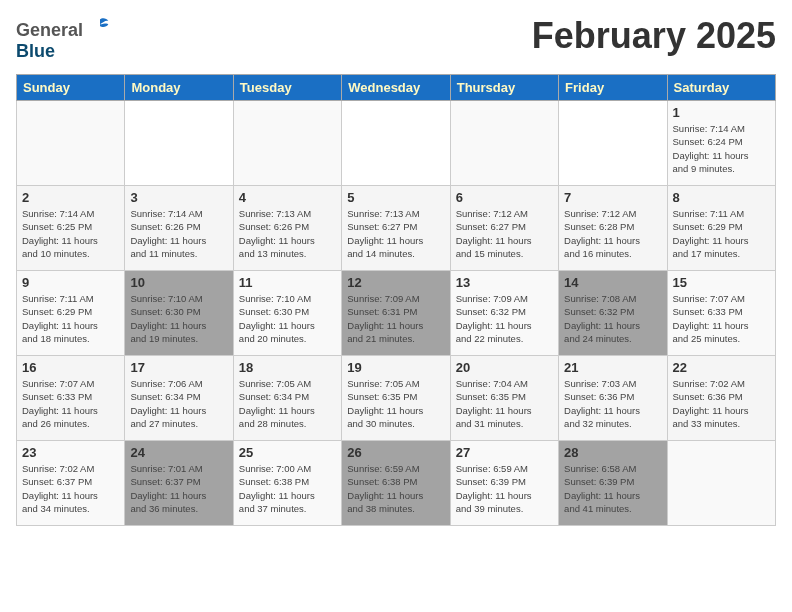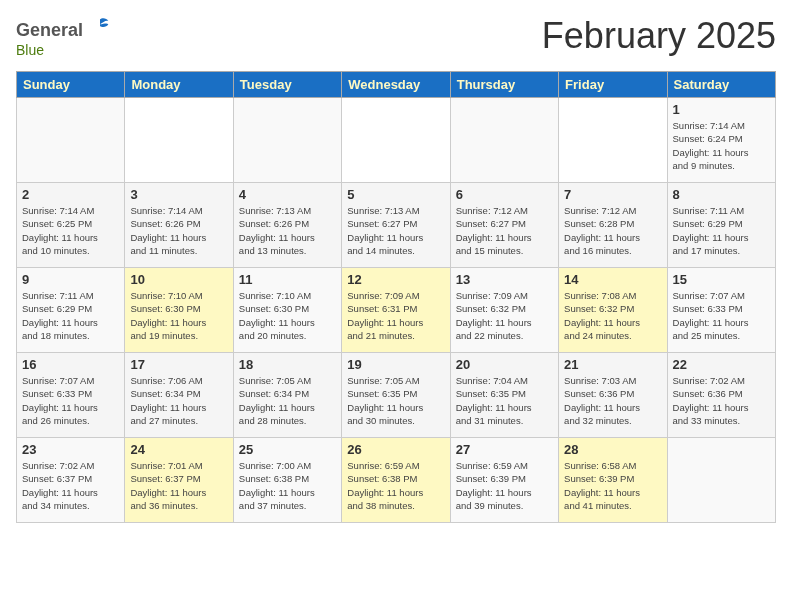--- a/index.html
+++ b/index.html
@@ -19,35 +19,35 @@
     .logo {
       display: flex;
       align-items: center;
     }
     .logo-text-general {
       font-size: 18px;
       font-weight: bold;
       color: #555;
     }
     .logo-text-blue {
-      font-size: 14px;
-      font-weight: normal;
-      color: #4d7c0f;
+      font-size: 18px;
+      font-weight: bold;
+      color: #0c4a6e;
     }
     .logo-icon {
       width: 20px;
       height: 20px;
       margin-left: 2px;
     }
     .title-block {
       text-align: right;
     }
     .calendar-title {
       font-size: 36px;
-      font-weight: normal;
+      font-weight: bold;
       color: #333;
       line-height: 1.1;
     }
     .calendar-subtitle {
       font-size: 15px;
       color: #555;
     }
     table {
       width: 100%;
       border-collapse: collapse;
@@ -62,21 +62,21 @@
       text-align: left;
       border: 1px solid #aaa;
     }
     .day-cell {
       vertical-align: top;
       padding: 4px 5px;
       border: 1px solid #ccc;
       height: 85px;
       font-size: 10px;
       color: #333;
-      background: #fef9c3;
+      background: #a3a3a3;
     }
     .day-cell:nth-child(odd) {
       background: #f9f9f9;
     }
     .day-number {
       font-size: 13px;
       font-weight: bold;
       color: #333;
       margin-bottom: 2px;
     }

